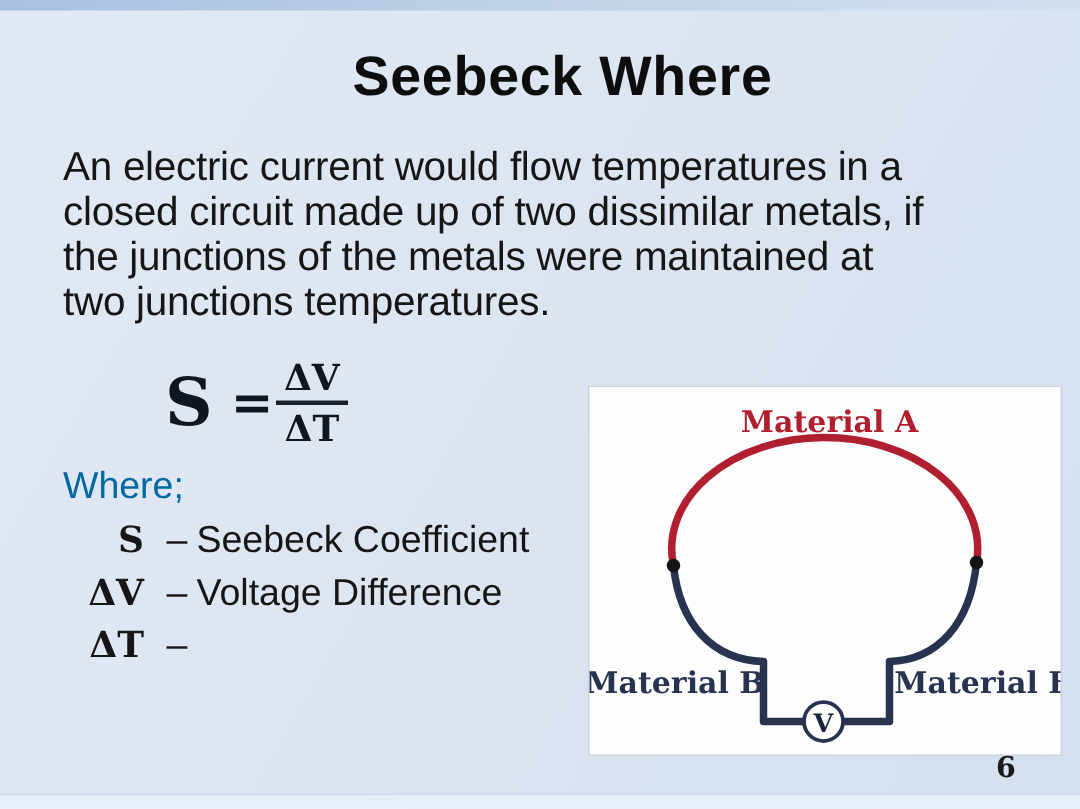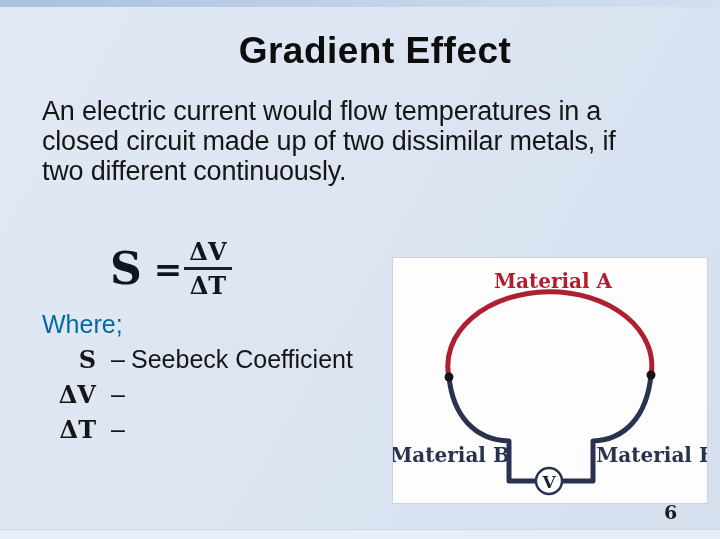--- a/index.html
+++ b/index.html
@@ -46,26 +46,27 @@
     position:absolute;left:664px;top:501px;font-family:"DejaVu Serif",serif;
     font-weight:700;font-size:19px;color:#1a1a1a;
   }
   svg text{font-family:"DejaVu Serif",serif;font-weight:700;}
 </style>
 </head>
 <body>
 
 <div class="top-bar"></div>
 
-<h1 class="title">Gradient Effect</h1>
+<h1 class="title">Seebeck Where</h1>
 
 <div class="body-text">
   <div class="line">An electric current would flow temperatures in a</div>
   <div class="line">closed circuit made up of two dissimilar metals, if</div>
-  <div class="line">two different continuously.</div>
+  <div class="line">the junctions of the metals were maintained at</div>
+  <div class="line">two junctions temperatures.</div>
 </div>
 
 <div class="formula">
   <span class="f-s">S</span>
   <span class="f-eq">=</span>
   <span class="fraction">
     <span class="num">ΔV</span>
     <span class="den">ΔT</span>
   </span>
 </div>
@@ -74,20 +75,21 @@
 
 <div class="defs">
   <div class="def-row">
     <span class="sym">S</span>
     <span class="dash">–</span>
     <span class="desc">Seebeck Coefficient</span>
   </div>
   <div class="def-row">
     <span class="sym">ΔV</span>
     <span class="dash">–</span>
+    <span class="desc">Voltage Difference</span>
   </div>
   <div class="def-row">
     <span class="sym">ΔT</span>
     <span class="dash">–</span>
   </div>
 </div>
 
 <div class="diagram">
   <svg width="314" height="245" viewBox="0 0 314 245">
 

